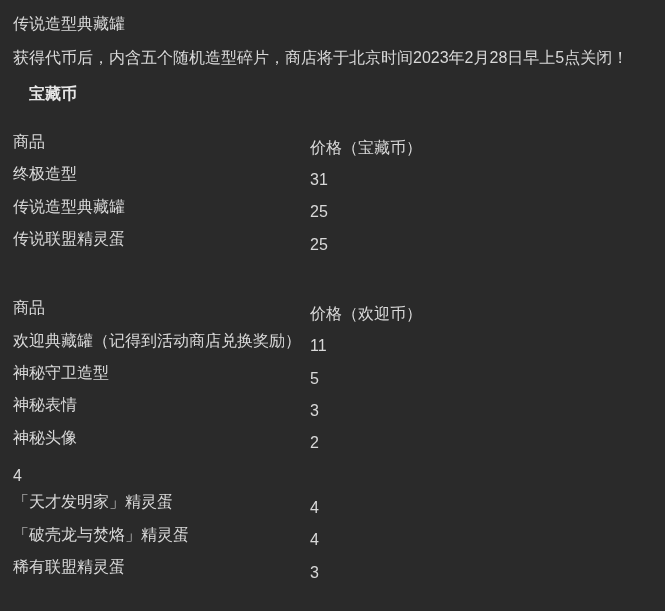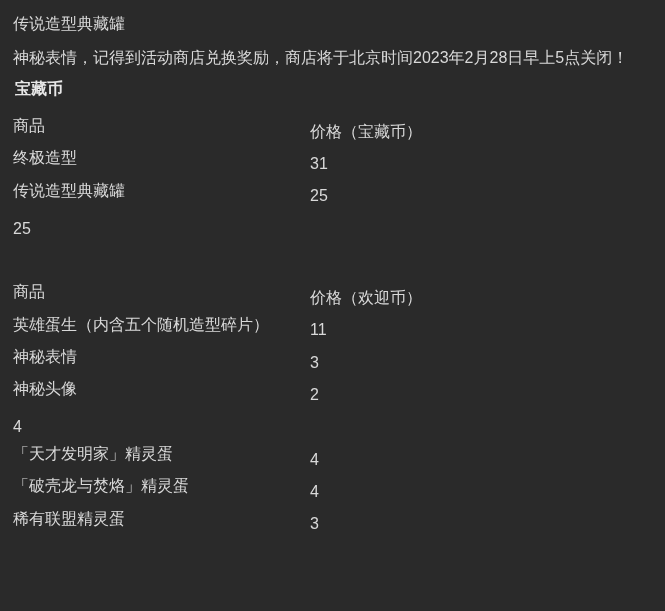--- a/index.html
+++ b/index.html
@@ -10,21 +10,21 @@
     background: #2a2a2a;
     color: #d9d9d9;
     font-family: "Liberation Sans", sans-serif;
     font-size: 16px;
     line-height: 20px;
   }
   .page { padding: 14px 13px 0 13px; }
   .title { margin: 0 0 14px 0; }
   .desc  { margin: 0 0 11px 0; }
   .heading {
-    margin: 2px;
+    margin: 16px;
     font-weight: 700;
     color: #e8e8e8;
   }
   .sec2 { margin-top: 37px; }
   .tbl  { margin-top: 5px; }
   .sec2 .tbl { margin-top: 7px; }
   .trow {
     display: flex;
     align-items: center;
     height: 32.33px;
@@ -32,52 +32,57 @@
   .c1 { flex: none; width: 297px; margin-top: 12px; }
   .c2 { flex: 1; margin-top: 23px; }
 </style>
 </head>
 <body>
 
 <div class="page">
 
   <p class="title">传说造型典藏罐</p>
 
-  <p class="desc">神秘表情，记得到活动商店兑换奖励，商店将于北京时间2023年2月28日早上5点关闭！</p>
+  <p class="desc">获得代币后，内含五个随机造型碎片，商店将于北京时间2023年2月28日早上5点关闭！</p>
 
   <section class="sec">
     <p class="heading">宝藏币</p>
     <div class="tbl">
       <div class="trow">
         <span class="c1">商品</span>
         <span class="c2">价格（宝藏币）</span>
       </div>
       <div class="trow">
         <span class="c1">终极造型</span>
         <span class="c2">31</span>
       </div>
       <div class="trow">
         <span class="c1">传说造型典藏罐</span>
         <span class="c2">25</span>
       </div>
       <div class="trow">
+        <span class="c1">传说联盟精灵蛋</span>
         <span class="c2">25</span>
       </div>
     </div>
   </section>
 
   <section class="sec sec2">
     <div class="tbl">
       <div class="trow">
         <span class="c1">商品</span>
         <span class="c2">价格（欢迎币）</span>
       </div>
       <div class="trow">
-        <span class="c1">英雄蛋生（内含五个随机造型碎片）</span>
+        <span class="c1">欢迎典藏罐（记得到活动商店兑换奖励）</span>
         <span class="c2">11</span>
+      </div>
+      <div class="trow">
+        <span class="c1">神秘守卫造型</span>
+        <span class="c2">5</span>
       </div>
       <div class="trow">
         <span class="c1">神秘表情</span>
         <span class="c2">3</span>
       </div>
       <div class="trow">
         <span class="c1">神秘头像</span>
         <span class="c2">2</span>
       </div>
       <div class="trow">

